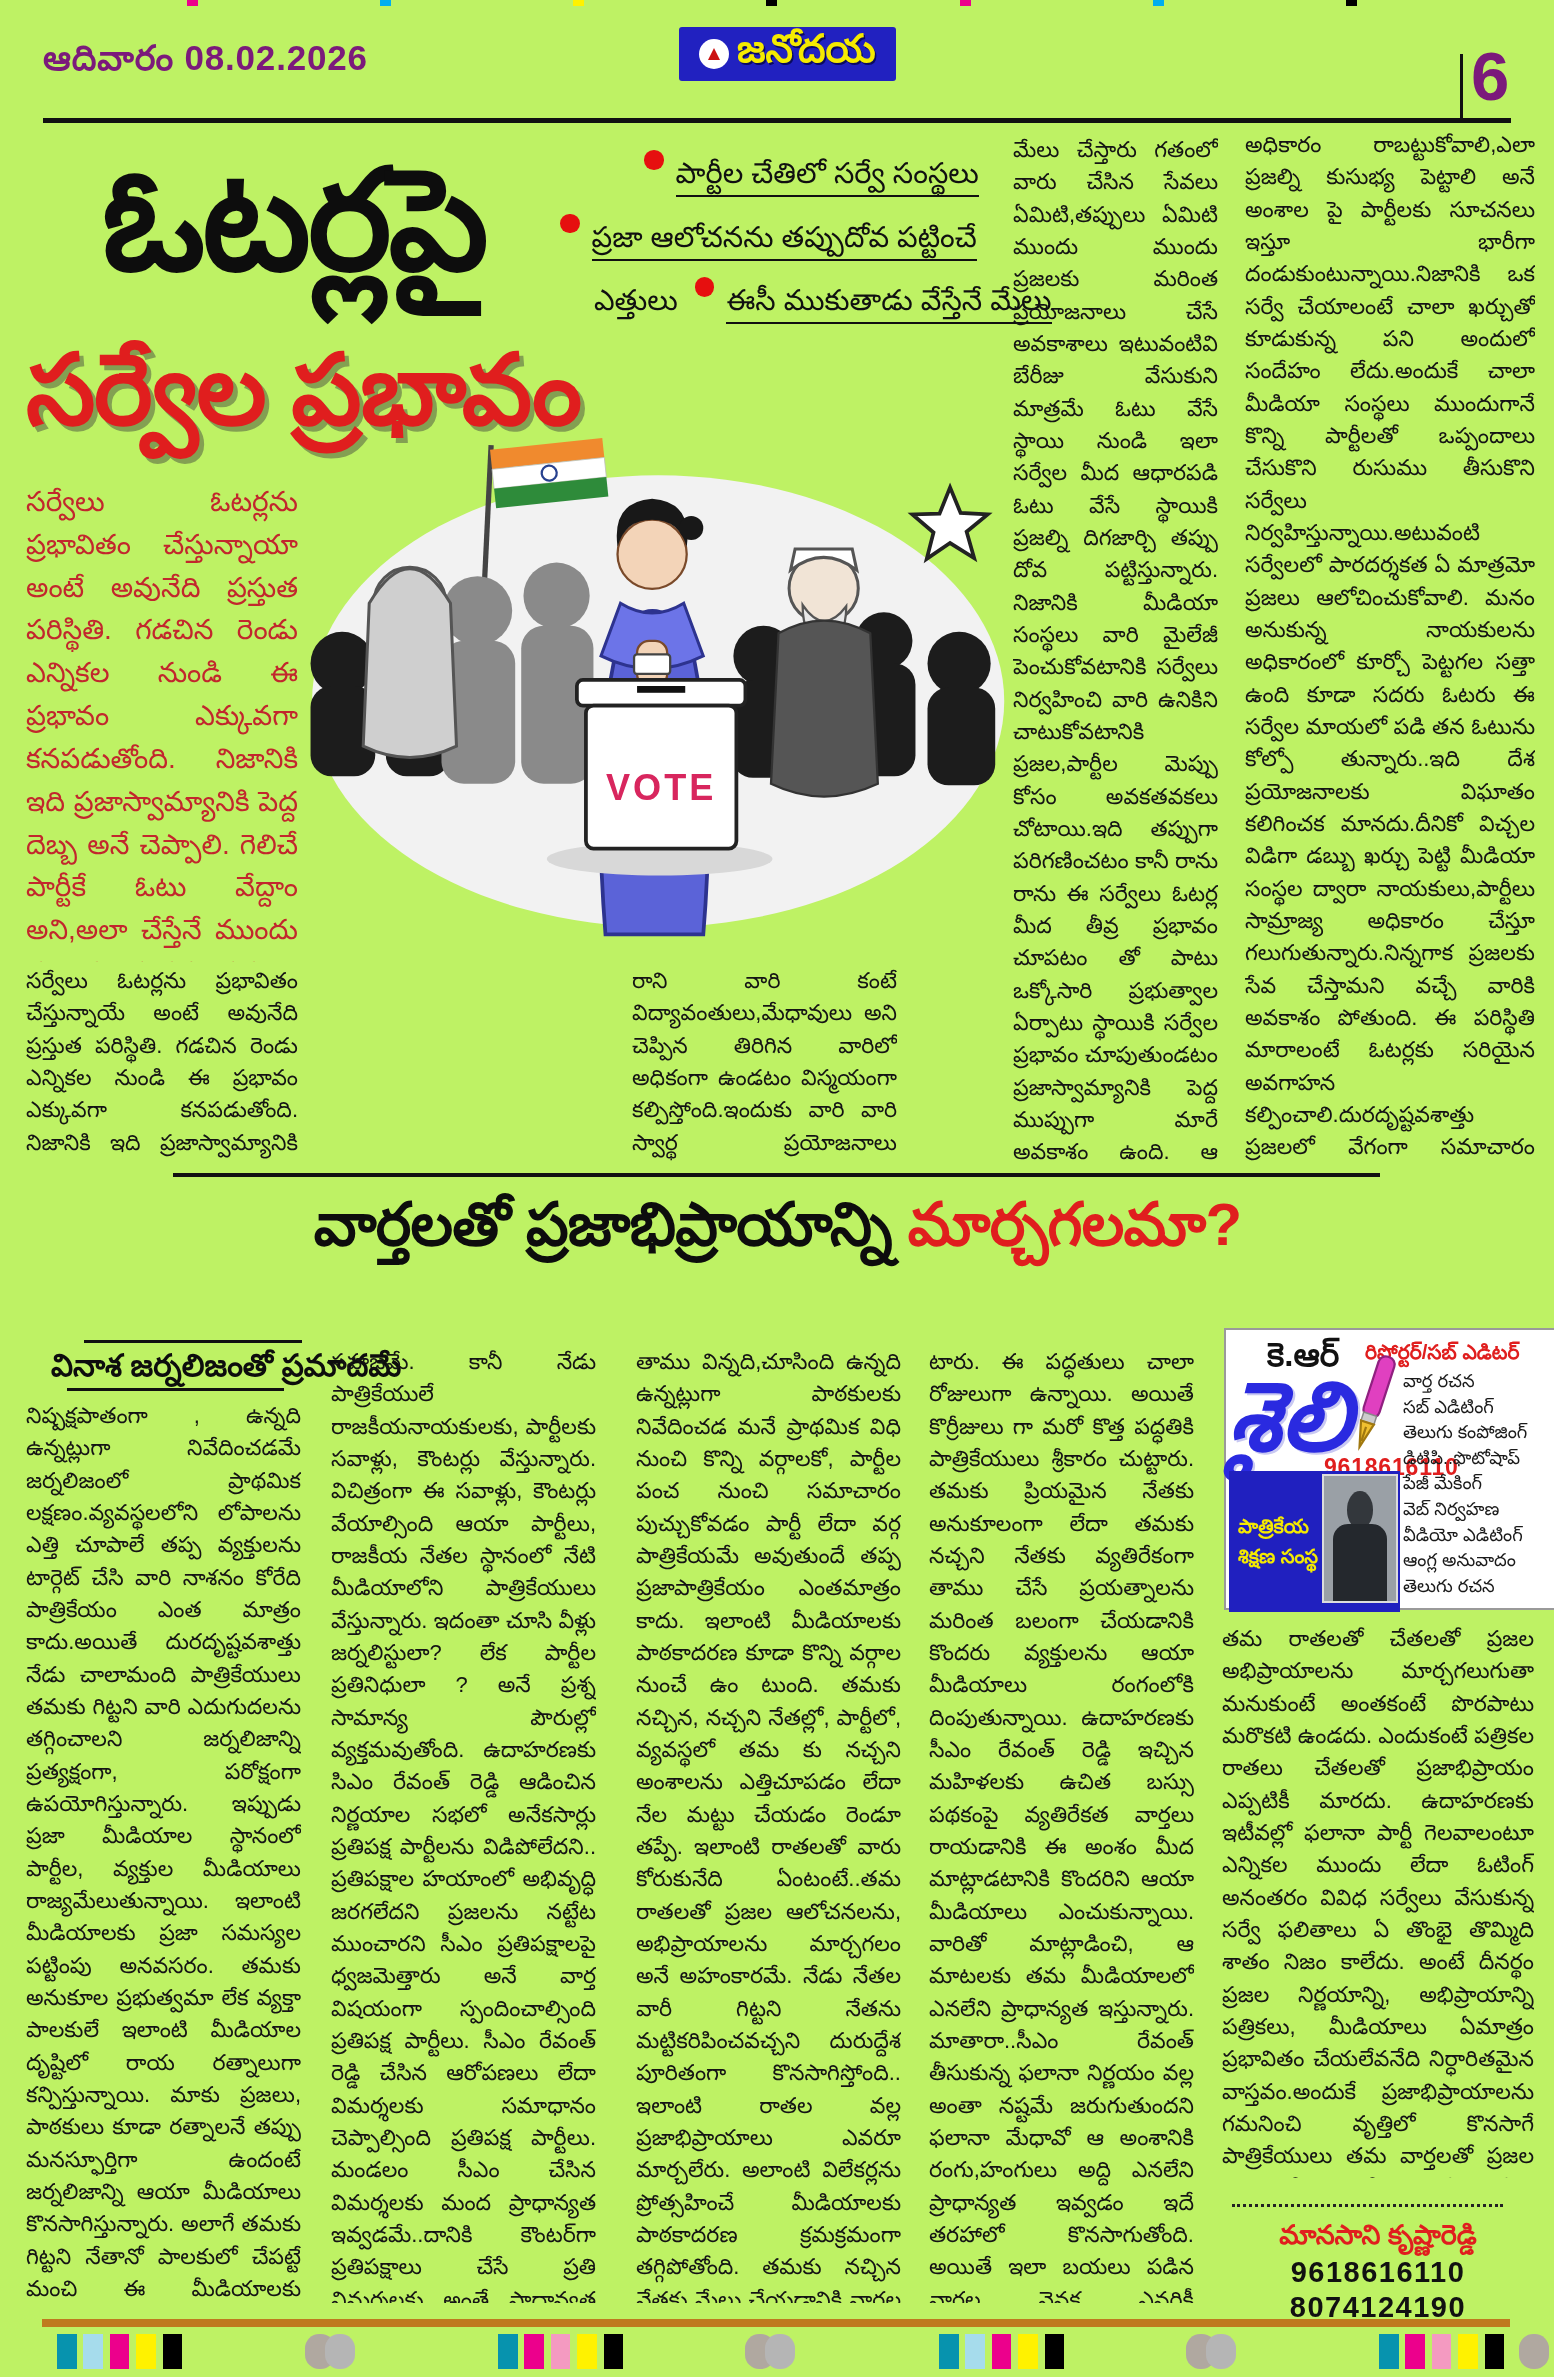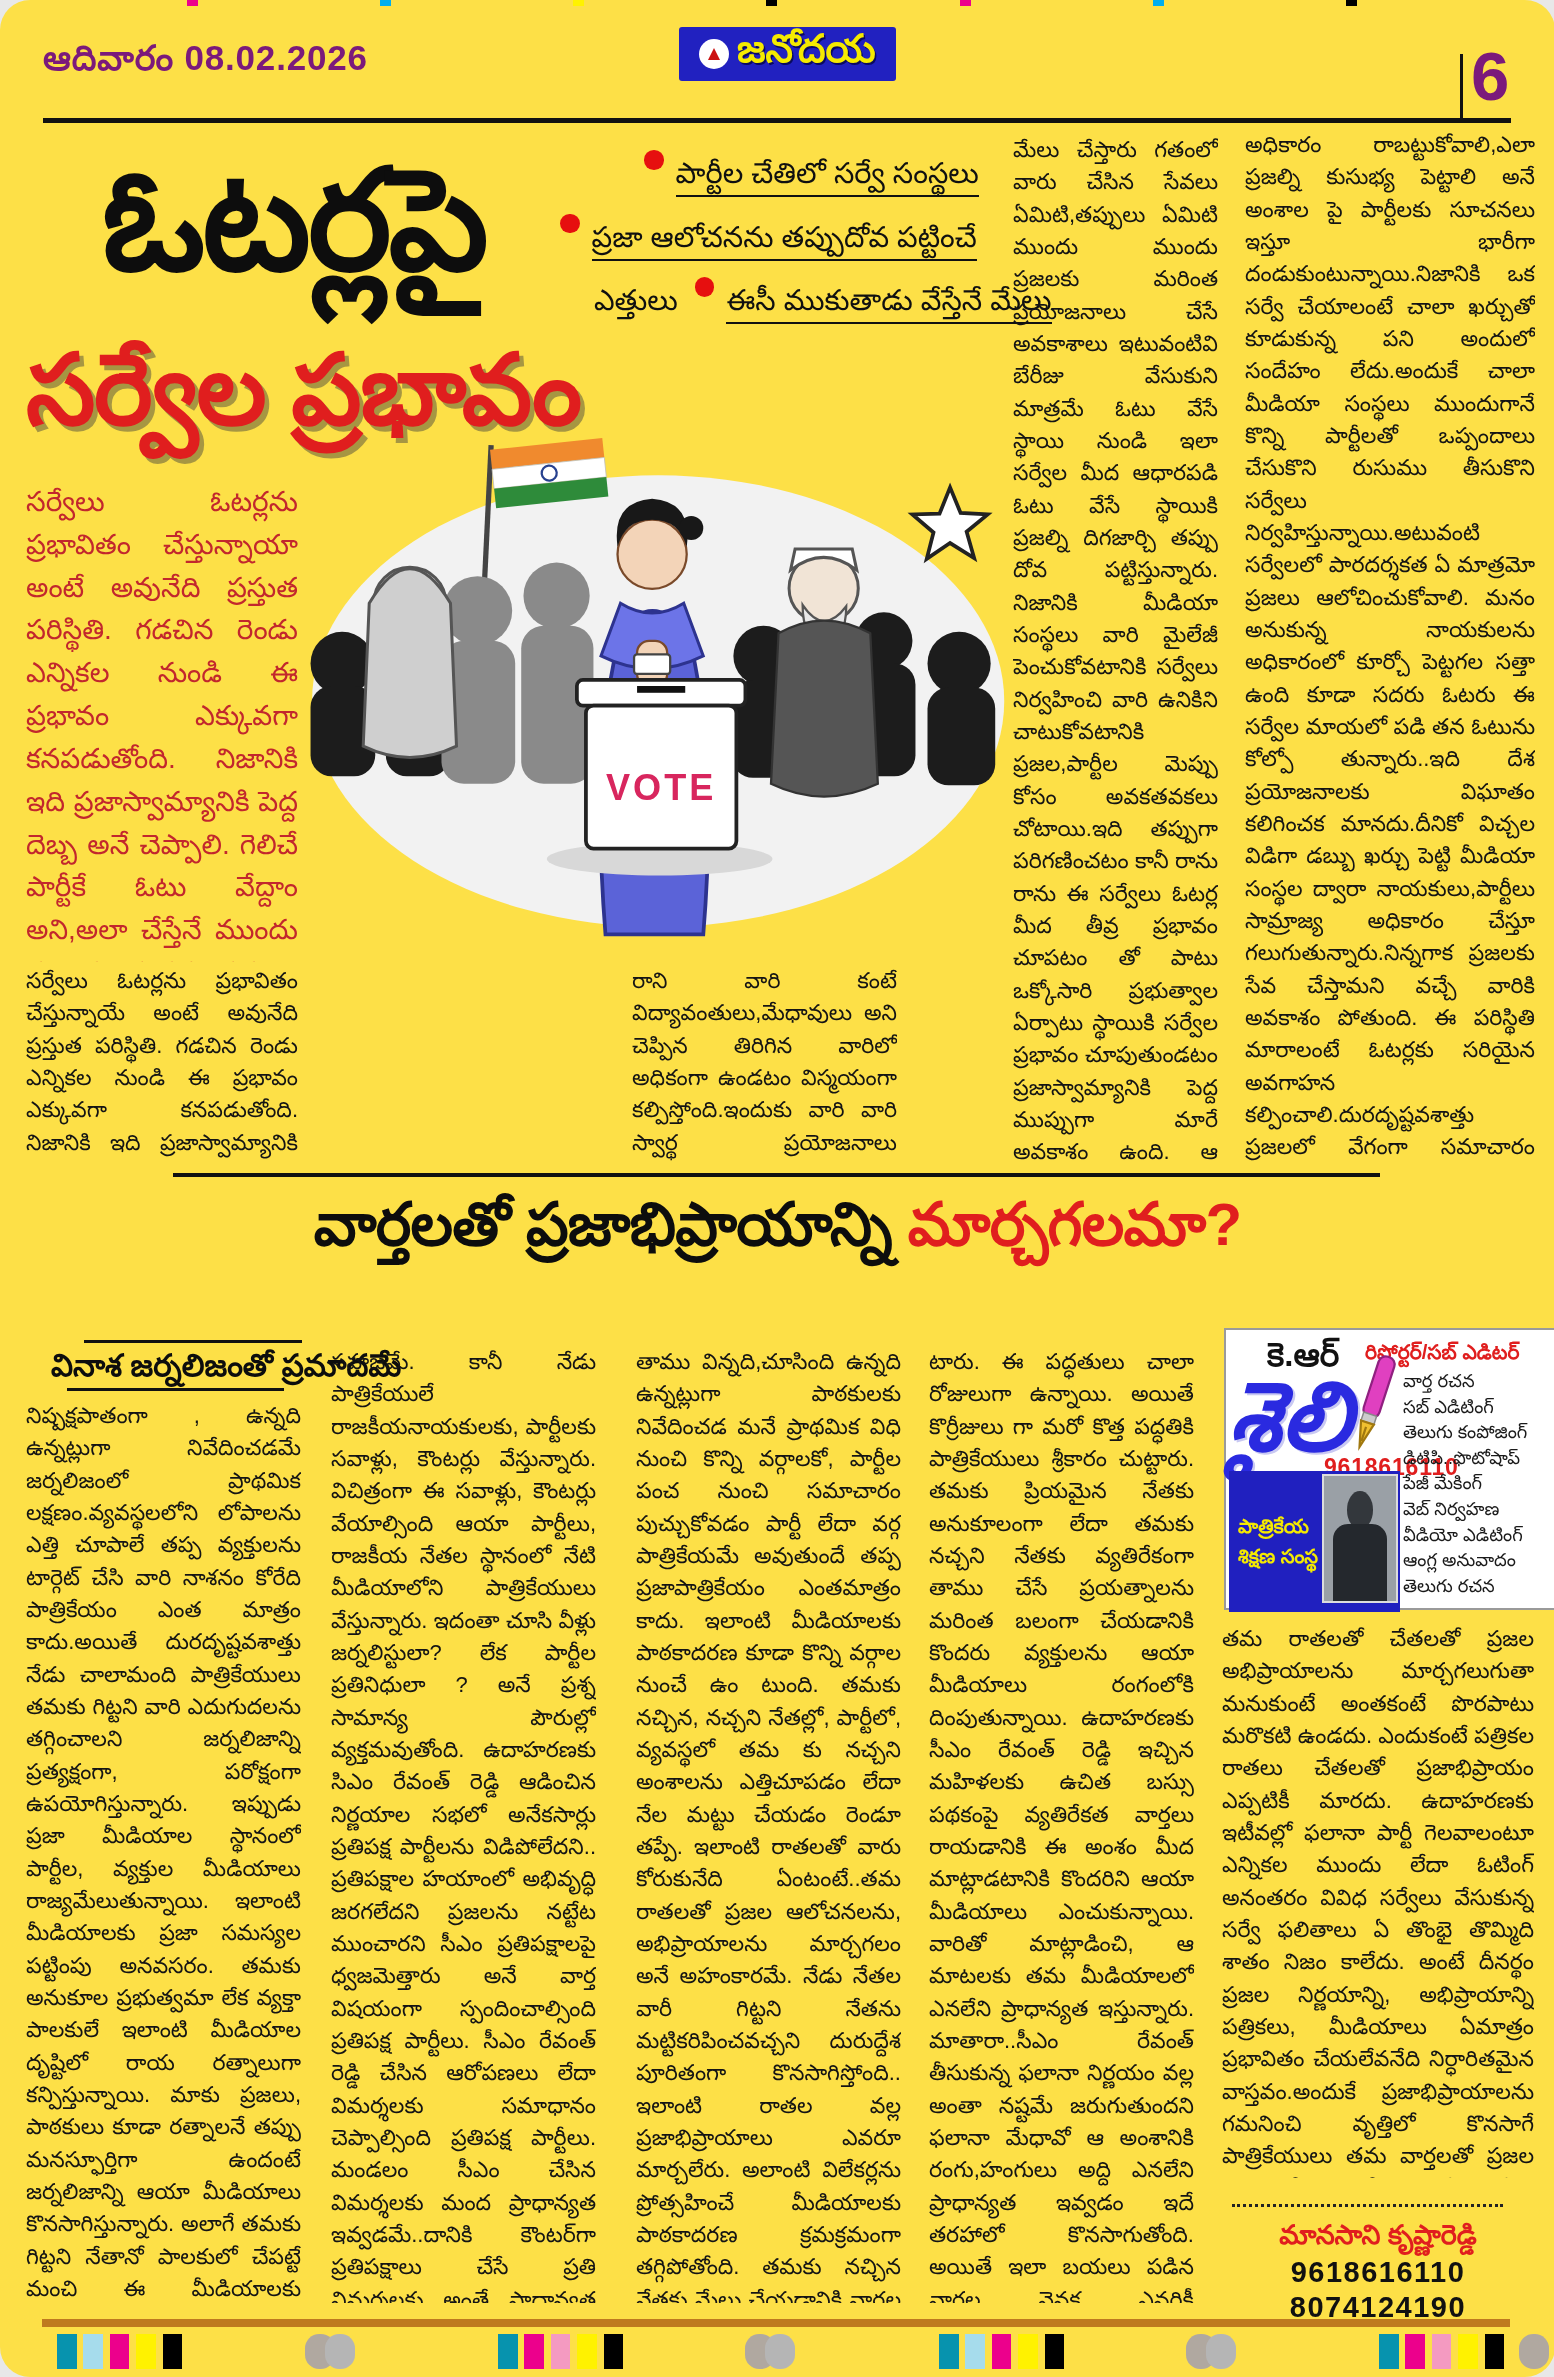--- a/index.html
+++ b/index.html
@@ -1,17 +1,17 @@
 <!DOCTYPE html>
 <html style="font-size:12px"><head>
 <meta charset="utf-8">
 <style>
   html,body{margin:0;padding:0;background:#e8e8e8;}
-  .page{position:relative;width:1555px;height:2377px;background:#fde047;overflow:hidden;
-        font-family:"Liberation Sans",sans-serif;color:#161616;border-radius:30px;}
+  .page{position:relative;width:1555px;height:2377px;background:#bef264;overflow:hidden;
+        font-family:"Liberation Sans",sans-serif;color:#161616;}
   .abs{position:absolute;}
   
   .date{font-size:35px;font-weight:bold;color:#7b1a7b;letter-spacing:0.8px;}
   .masthead{background:#2121c0;display:flex;align-items:center;justify-content:center;border-radius:3px;}
   .masthead .name{color:#f5ea00;font-size:39px;font-weight:900;text-shadow:1.5px 1.5px 0 #0a0a60;}
   .mast-logo{width:30px;height:30px;background:#ffffff;border-radius:50%;margin-right:7.5px;
              display:flex;align-items:center;justify-content:center;}
   .mast-logo .tri{width:0;height:0;border-left:6.8px solid transparent;border-right:6.8px solid transparent;
                   border-bottom:12px solid #cc1111;}
   .pagenum{font-size:69px;font-weight:bold;color:#7b1a7b;line-height:1;}

